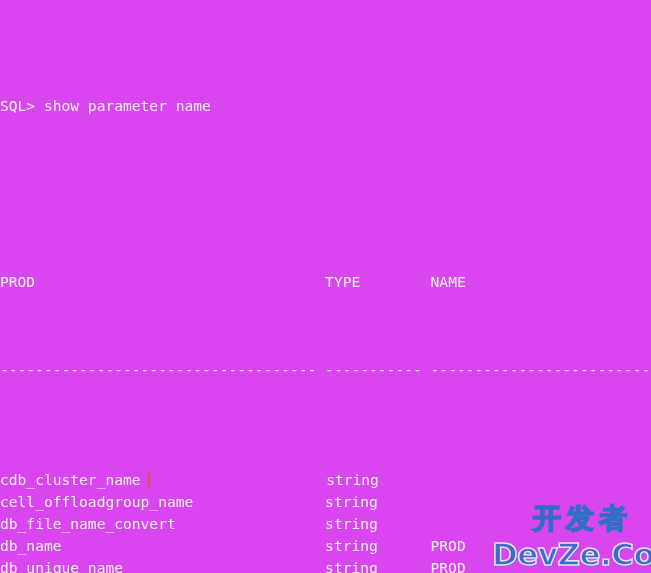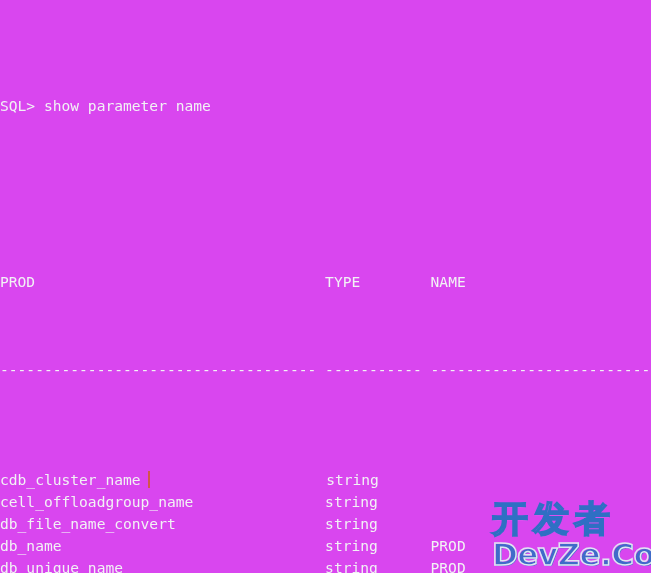--- a/index.html
+++ b/index.html
@@ -49,27 +49,28 @@
     left: 492px;
     top: 498px;
     width: 156px;
     height: 72px;
     pointer-events: none;
     user-select: none;
   }
   #watermark .cjk {
     display: block;
     font-family: "DejaVu Sans", "Liberation Sans", sans-serif;
-    font-size: 36px;
+    font-size: 28px;
     line-height: 42px;
     letter-spacing: 5px;
     font-weight: 700;
     color: rgba(43,46,64,0.0);
     -webkit-text-stroke: 1.6px #2f6fc4;
     text-shadow: 0 1px 0 rgba(255,255,255,0.18);
+    margin-left: 41px;
   }
   #watermark .latin {
     display: block;
     font-family: "DejaVu Sans", "Liberation Sans", sans-serif;
     font-size: 31px;
     line-height: 31px;
     font-weight: 700;
     letter-spacing: -0.5px;
     color: rgba(43,46,64,0.0);
     -webkit-text-stroke: 1.5px #dfe6f2;

